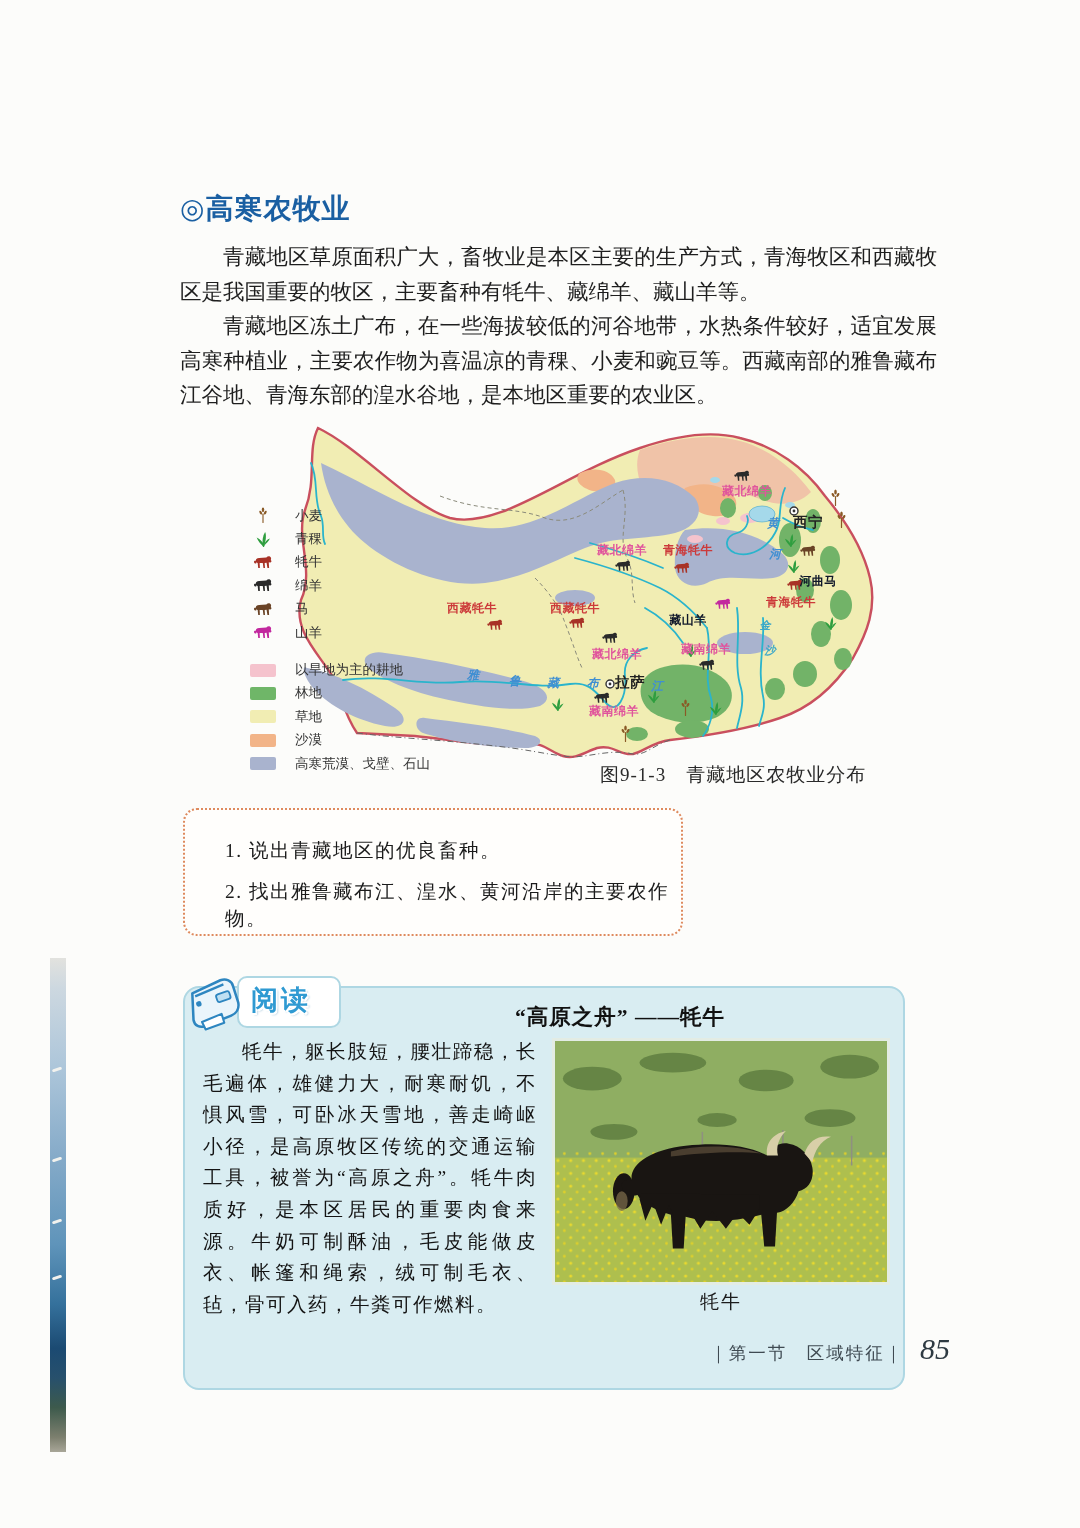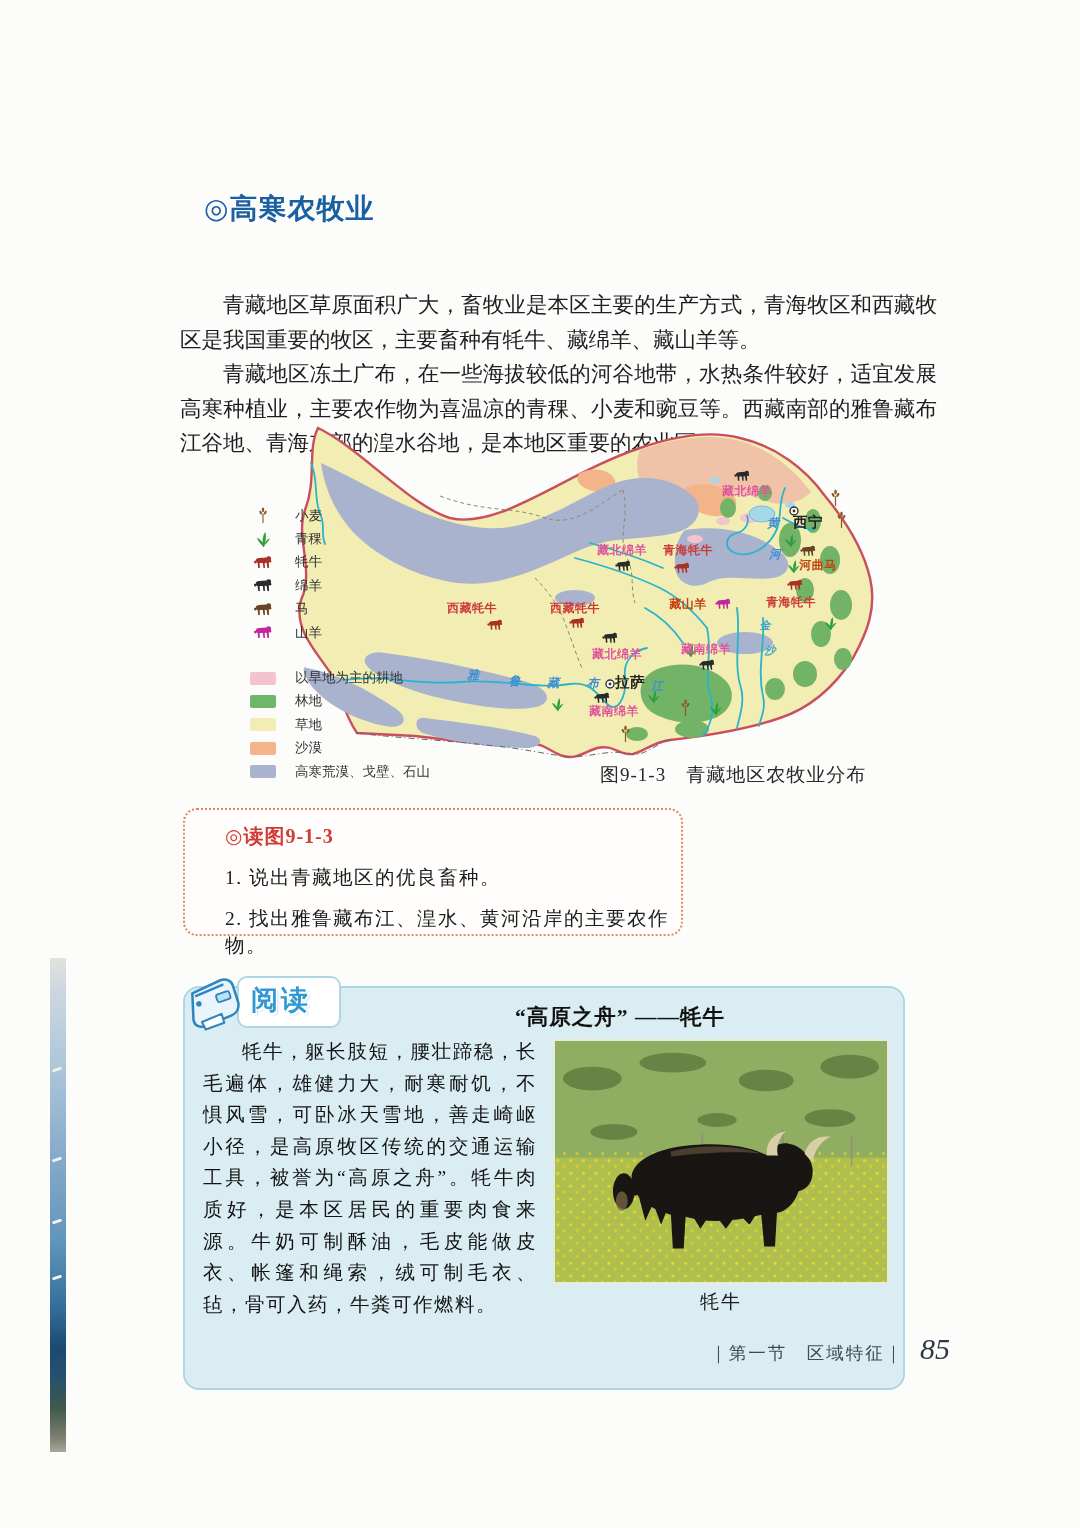--- a/index.html
+++ b/index.html
@@ -7,31 +7,31 @@
         font-family:"Liberation Serif","DejaVu Serif",serif;color:#222;}
 
   
   .edge-strip{position:absolute;left:50px;top:958px;width:16px;height:494px;
     background:linear-gradient(to bottom,#e2e2de 0%,#cdd8e0 6%,#adc6da 22%,#86abc9 40%,
       #5f94ba 58%,#35719c 70%,#1b4a72 79%,#27506c 85%,#3d5a4c 91%,#7c7f6e 97%,#a8a698 100%);}
   .edge-strip i{position:absolute;left:2px;width:10px;height:3px;background:#f2f2ee;border-radius:2px;transform:rotate(-18deg);}
 
   
   .heading{position:absolute;left:180px;top:190px;font-family:"Liberation Sans","DejaVu Sans",sans-serif;
-    font-weight:bold;font-size:28px;color:#1a5fa2;letter-spacing:1px;margin-left:24px;}
+    font-weight:bold;font-size:28px;color:#1a5fa2;letter-spacing:1px;}
   .bodytext{position:absolute;left:180px;top:240px;width:757px;font-size:21.5px;line-height:34.5px;
-    text-align:justify;color:#1e1e1e;margin-top:48px;}
+    text-align:justify;color:#1e1e1e;}
   .bodytext p{margin:0;text-indent:2em;}
 
   
   .map{position:absolute;left:245px;top:418px;width:645px;height:350px;}
   .map-svg{position:absolute;left:0;top:0;width:645px;height:350px;}
   .map-label{position:absolute;transform:translate(-50%,-50%);font-size:12px;font-weight:600;
     white-space:nowrap;line-height:1;letter-spacing:.5px;}
-  .lp{color:#e0549c;} .lr{color:#cc3a3a;} .lo{color:#c2410c;}
+  .lp{color:#e0549c;} .lr{color:#cc3a3a;} .lo{color:#0f172a;margin-top:16px;}
   .lc{color:#222;font-weight:bold;font-size:14.5px;text-align:center;}
   .rv{position:absolute;transform:translate(-50%,-50%);font-size:12px;font-style:italic;
     color:#3f8fd2;font-weight:600;line-height:1;}
   .rv2{color:#3fa8c8;font-size:11px;}
 
   
   .legend{position:absolute;left:8px;top:86px;font-size:13.5px;color:#333;}
   .lg-row{display:flex;align-items:center;height:23.4px;gap:22px;}
   .lg-ic{width:20px;height:17px;flex:0 0 20px;}
   .sw{display:inline-block;width:26px;height:13px;border-radius:2px;flex:0 0 26px;margin-left:-3px;margin-right:-3px;}
@@ -276,21 +276,21 @@
             <use href="#sym-quad" fill="currentColor"></use>
           </svg>
           <span>绵羊</span>
         </div>
       <div class="lg-row">
           <svg class="lg-ic" viewBox="0 0 18 13" style="color: rgb(106, 67, 38);">
             <use href="#sym-quad" fill="currentColor"></use>
           </svg>
           <span>马</span>
         </div>
-      <div class="lg-row" style="margin-bottom:22px">
+      <div class="lg-row" style="margin-bottom:14px">
           <svg class="lg-ic" viewBox="0 0 18 13" style="color: rgb(194, 40, 158);">
             <use href="#sym-quad" fill="currentColor"></use>
           </svg>
           <span>山羊</span>
         </div>
       <div class="lg-row">
           <span class="sw" style="background: rgb(245, 195, 205);"></span>
           <span>以旱地为主的耕地</span>
         </div>
       <div class="lg-row">
@@ -308,21 +308,20 @@
       <div class="lg-row">
           <span class="sw" style="background: rgb(169, 179, 206);"></span>
           <span>高寒荒漠、戈壁、石山</span>
         </div>
     </div>
   </div>
 
   <div class="map-caption">图9-1-3　青藏地区农牧业分布</div>
 
   <div class="activity">
-    <div class="activity-title">◎读图9-1-3</div>
     <div class="activity-item">1. 说出青藏地区的优良畜种。</div>
     <div class="activity-item">2. 找出雅鲁藏布江、湟水、黄河沿岸的主要农作物。</div>
   </div>
 
   <div class="reading">
     <div class="tab-bg"></div>
     <svg class="tab-icon" viewBox="0 0 54 50">
       <path d="M8,14 L34,7 C39,6 44,9 44,14 L46,29 C46,34 43,38 38,39 L14,44 C9,45 5,42 5,37 Z" fill="#eaf5fb" stroke="#2e86c0" stroke-width="2.2" stroke-linejoin="round"></path>
       <path d="M10,17 L36,11" stroke="#2e86c0" stroke-width="2"></path>
       <rect x="28" y="18" width="12" height="7" rx="2" transform="rotate(-9 34 21)" fill="#bfe0f2" stroke="#2e86c0" stroke-width="1.6"></rect>

